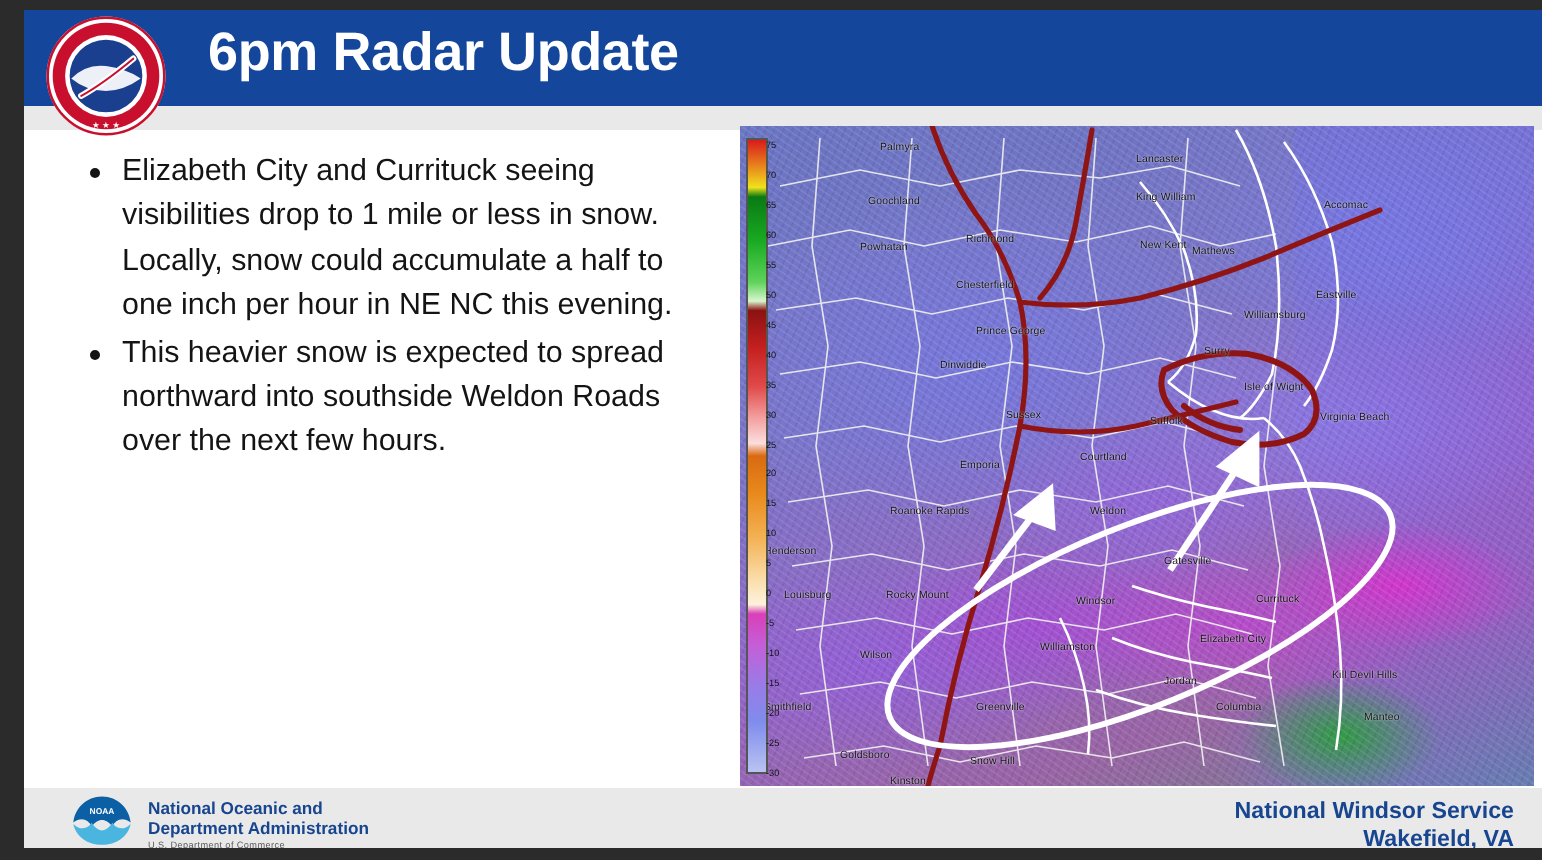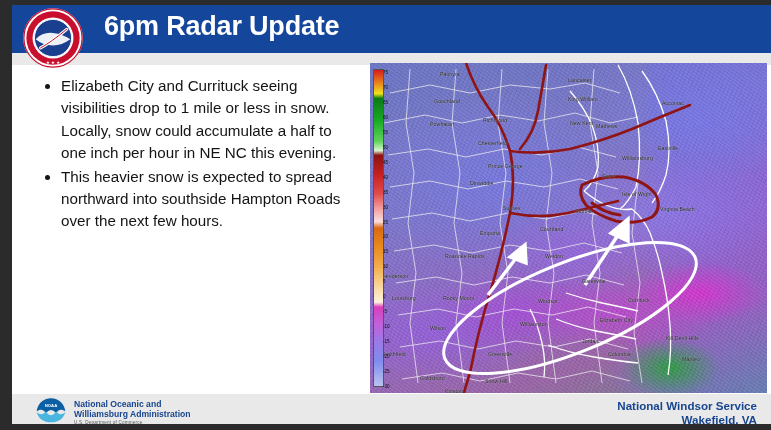--- a/index.html
+++ b/index.html
@@ -174,21 +174,21 @@
       <path d="M30 66 Q48 56 72 36" stroke="#c8102e" stroke-width="1.6" fill="none" stroke-linecap="round"></path>
       <circle cx="50" cy="50" r="30" fill="none" stroke="#ffffff" stroke-width="1.4"></circle>
       <text x="50" y="92" font-size="7" fill="#ffffff" text-anchor="middle" font-family="Liberation Sans, sans-serif">★ ★ ★</text>
     </svg>
 
     <div class="title">6pm Radar Update</div>
 
     <div class="bullets">
       <ul class="bl">
         <li>Elizabeth City and Currituck seeing visibilities drop to 1 mile or less in snow. Locally, snow could accumulate a half to one inch per hour in NE NC this evening.</li>
-        <li>This heavier snow is expected to spread northward into southside Hampton Roads over the next few hours.</li>
+        <li>This heavier snow is expected to spread northward into southside Weldon Roads over the next few hours.</li>
       </ul>
     </div>
 
     <div class="map">
       <div class="map-inner">
 
         <div class="land"></div>
         <div class="ocean"></div>
         <div class="ocean2"></div>
         <div class="precip"></div>
@@ -329,21 +329,21 @@
     <div class="footer"></div>
 
     <svg class="noaa-logo" viewBox="0 0 100 80">
       <path d="M50 4 C26 4 8 22 6 44 C18 34 30 40 34 50 C40 42 46 40 50 40 C54 40 60 42 66 50 C70 40 82 34 94 44 C92 22 74 4 50 4 Z" fill="#0a5fa5"></path>
       <path d="M6 46 C10 66 28 78 50 78 C72 78 90 66 94 46 C82 58 70 52 66 44 C60 54 54 56 50 56 C46 56 40 54 34 44 C30 52 18 58 6 46 Z" fill="#4ab6e0"></path>
       <text x="50" y="30" font-size="13" fill="#ffffff" text-anchor="middle" font-weight="bold" font-family="Liberation Sans, sans-serif">NOAA</text>
     </svg>
 
     <div class="noaa-text">
       <div>National Oceanic and</div>
-      <div>Williamsburg Administration</div>
+      <div>Department Administration</div>
     </div>
     <div class="noaa-sub">U.S. Department of Commerce</div>
 
     <div class="nws-right">
       <div>National Windsor Service</div>
       <div>Wakefield, VA</div>
     </div>
   </div>
 
   <div class="edge-top"></div>

